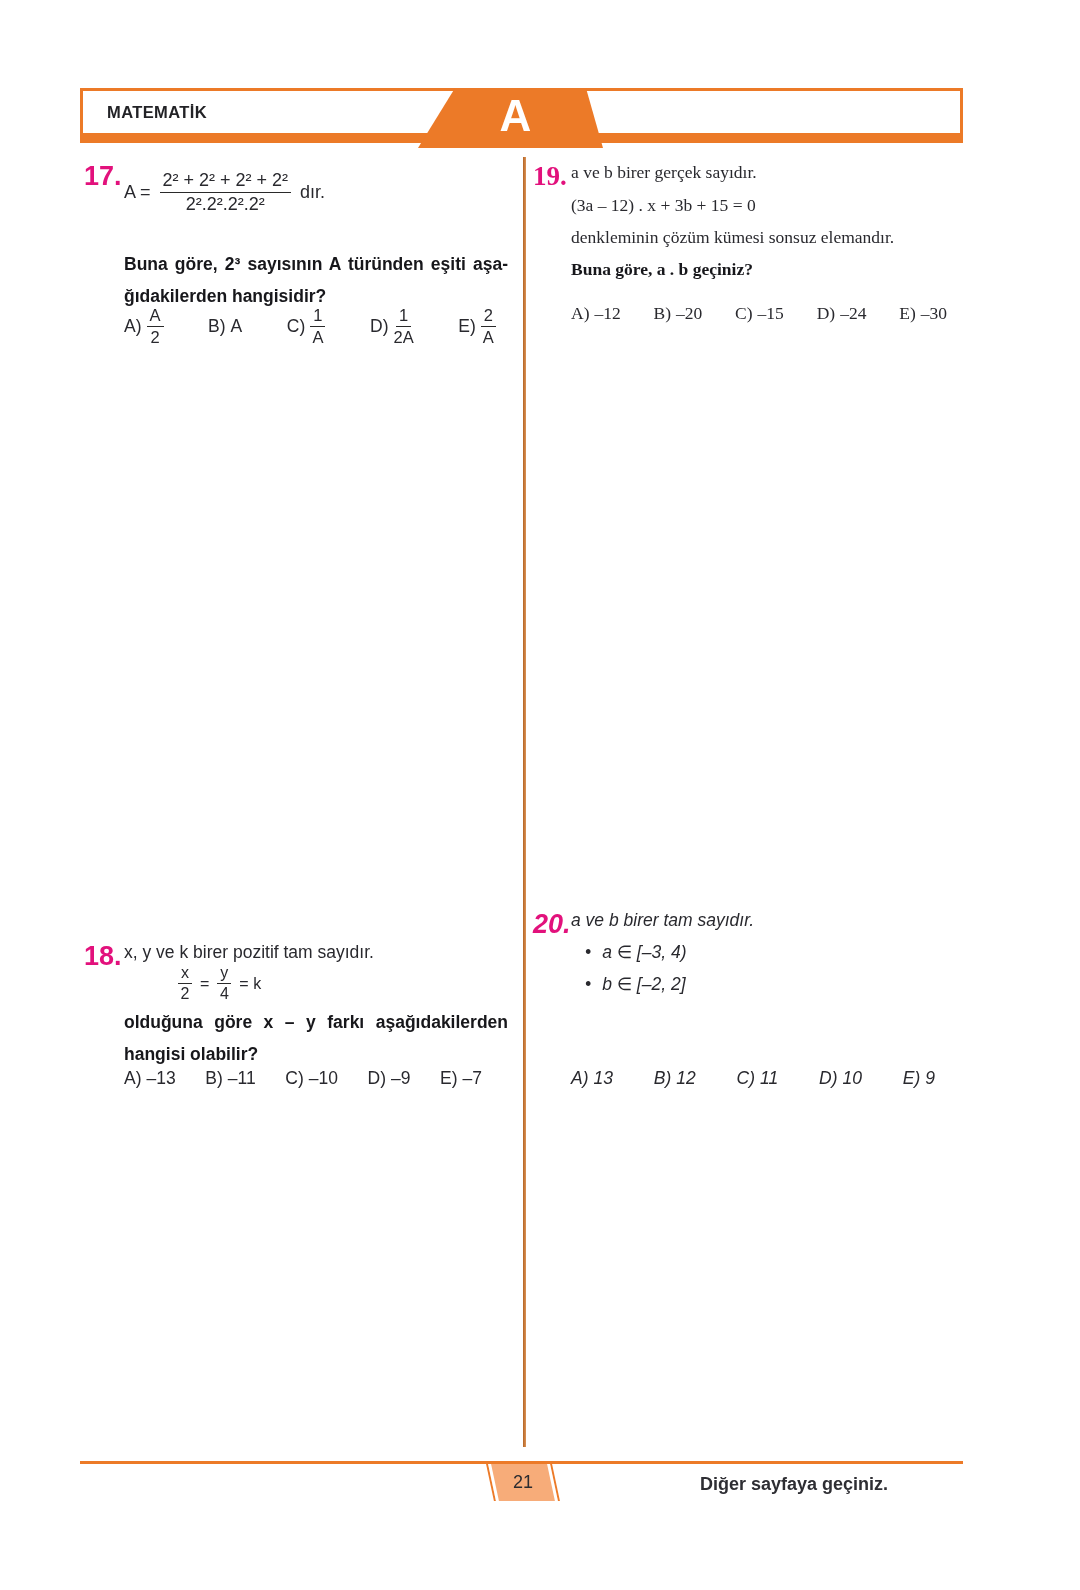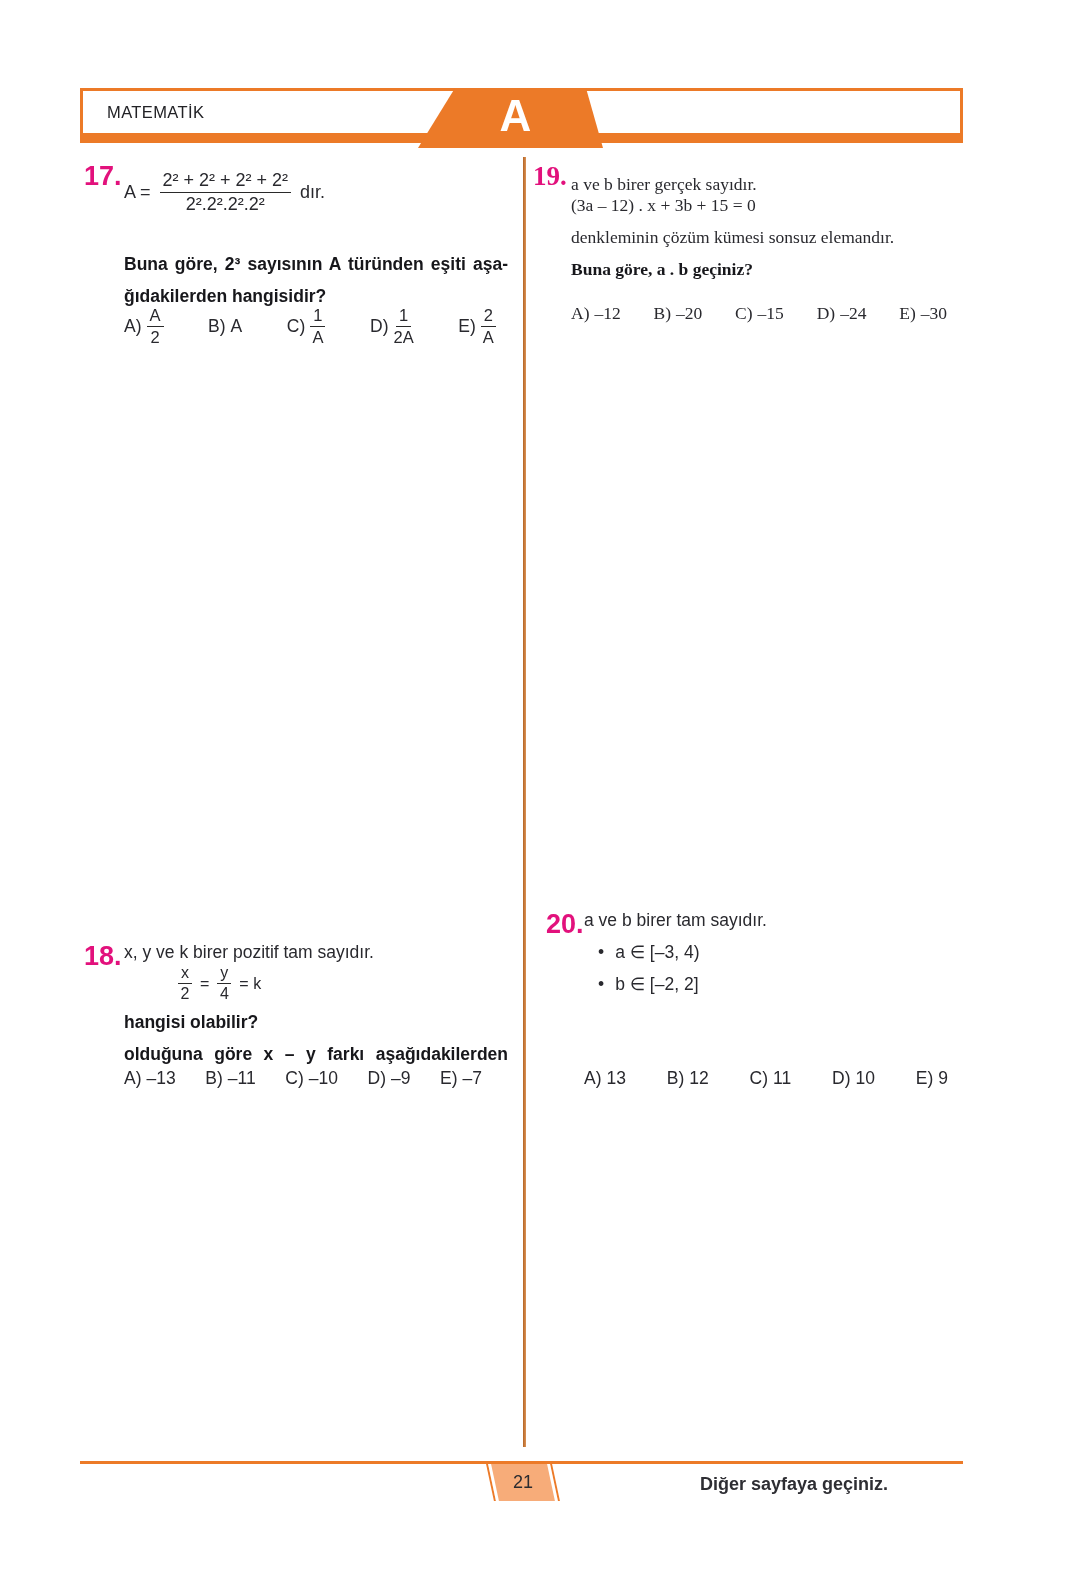--- a/index.html
+++ b/index.html
@@ -11,21 +11,21 @@
     --ink-bold:#17171B;
   }
   *{margin:0;padding:0;box-sizing:border-box;}
   html,body{background:#fff;}
   body{font-family:"Liberation Sans","DejaVu Sans",sans-serif;color:var(--ink);}
   .page{position:relative;width:1080px;height:1590px;background:#fff;overflow:hidden;}
 
   
   .header-box{position:absolute;left:80px;top:88px;width:883px;height:46px;
     background:#fff;border:3px solid var(--orange);border-bottom:none;}
-  .subject{position:absolute;left:24px;top:12px;font-size:16.5px;font-weight:normal;
+  .subject{position:absolute;left:24px;top:12px;font-size:16.5px;font-weight:bold;
     letter-spacing:.4px;color:#222226;}
   .header-bar{position:absolute;left:80px;top:133px;width:883px;height:10px;background:var(--orange);}
   .booklet-badge{position:absolute;left:418px;top:88px;width:185px;height:60px;
     background:var(--orange);
     clip-path:polygon(20% 0,90.8% 0,100% 100%,0 100%);
     display:flex;align-items:center;justify-content:center;}
   .booklet-badge span{color:#fff;font-size:44px;font-weight:bold;line-height:1;padding-left:10px;padding-bottom:4px;}
 
   
   .divider{position:absolute;left:523px;top:157px;width:3px;height:1290px;
@@ -47,35 +47,35 @@
   
   .q17{left:84px;top:160px;width:424px;height:210px;}
   .q17 .formula{left:40px;top:10px;display:flex;align-items:center;gap:9px;font-size:18px;}
   .q17 .formula .frac{font-size:18px;}
   .q17 .stem{left:40px;top:88px;width:384px;}
   .q17 .opts{left:40px;top:146px;width:372px;}
   .q17 .opt .frac{font-size:16.5px;}
 
   
   .q19{left:533px;top:160px;width:414px;height:200px;font-family:Liberation Serif, serif;}
-  .q19 .l1{left:38px;top:14px;}
+  .q19 .l1{left:38px;top:2px;}
   .q19 .l2{left:38px;top:35px;}
   .q19 .l3{left:38px;top:67px;}
   .q19 .l4{left:38px;top:99px;font-weight:bold;color:var(--ink-bold);}
   .q19 .opts{left:38px;top:143px;width:376px;}
 
   
   .q18{left:84px;top:940px;width:424px;height:170px;}
   .q18 .l1{left:40px;top:2px;}
   .q18 .formula{left:94px;top:24px;display:flex;align-items:center;gap:8px;font-size:16px;}
   .q18 .stem{left:40px;top:66px;width:384px;}
   .q18 .opts{left:40px;top:128px;width:358px;}
 
   
-  .q20{left:546px;top:908px;width:414px;height:200px;}
+  .q20{left:533px;top:908px;width:414px;height:200px;font-style:italic;}
   .q20 .l1{left:38px;top:2px;}
   .q20 .b1{left:52px;top:34px;}
   .q20 .b2{left:52px;top:66px;}
   .bullet .mark{margin-right:11px;}
   .q20 .stem{left:38px;top:98px;width:378px;}
   .q20 .opts{left:38px;top:160px;width:364px;}
 
   
   .footer-rule{position:absolute;left:80px;top:1461px;width:883px;height:3px;background:var(--orange);}
   .page-tab{position:absolute;left:492px;top:1464px;width:62px;height:37px;
@@ -191,22 +191,22 @@
         <span class="fden">2</span>
       </span>
       <span>=</span>
       <span class="frac">
         <span class="fnum">y</span>
         <span class="fden">4</span>
       </span>
       <span>= k</span>
     </div>
     <div class="stem">
+      <span class="line j">olduğuna göre x – y farkı aşağıdakilerden</span>
       <span class="line">hangisi olabilir?</span>
-      <span class="line j">olduğuna göre x – y farkı aşağıdakilerden</span>
     </div>
     <div class="opts">
       <span class="opt">
         <span>A)</span>
         <span>–13</span>
       </span>
       <span class="opt">
         <span>B)</span>
         <span>–11</span>
       </span>

